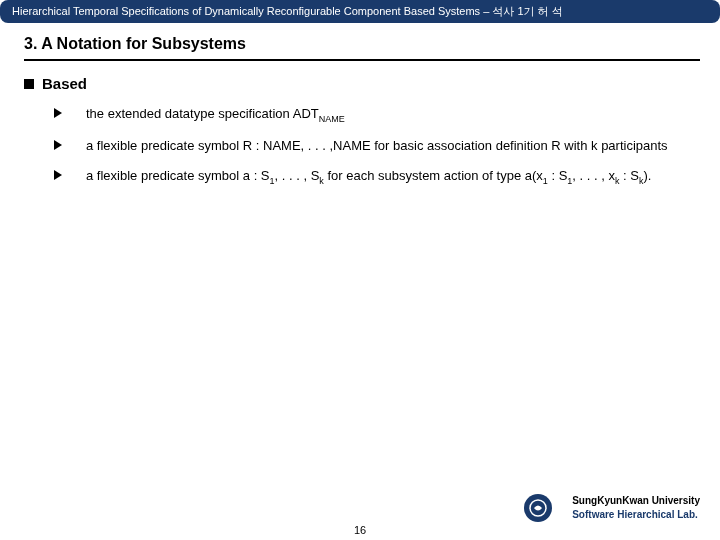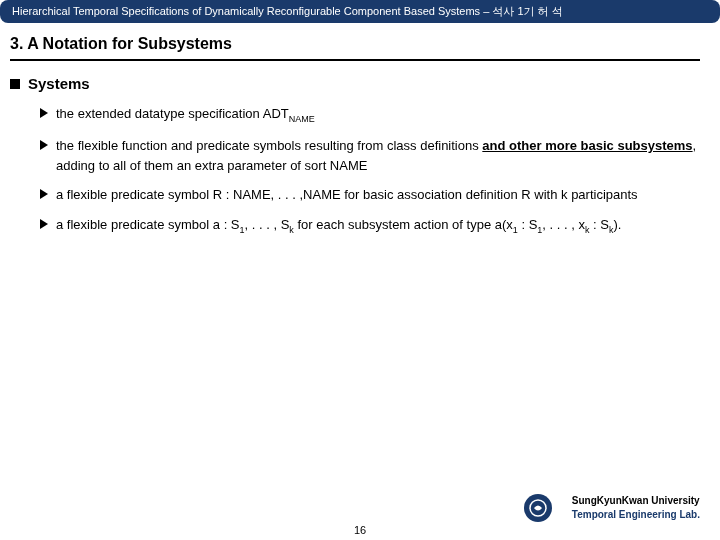--- a/index.html
+++ b/index.html
@@ -23,21 +23,21 @@
       color: #ffffff;
       font-size: 11px;
       padding: 4px 12px;
       white-space: nowrap;
       overflow: hidden;
       text-overflow: ellipsis;
       border-radius: 8px;
     }
 
     .main-content {
-      padding: 12px 20px 10px 10px;
+      padding: 12px 20px 10px 24px;
     }
 
     .section-title {
       font-size: 16px;
       font-weight: bold;
       color: #000000;
       margin-bottom: 6px;
     }
 
     .divider {
@@ -68,21 +68,21 @@
     }
 
     .bullet-list {
       margin-left: 30px;
       list-style: none;
     }
 
     .bullet-item {
       display: flex;
       align-items: flex-start;
-      gap: 8px;
+      gap: 24px;
       margin-bottom: 10px;
       line-height: 1.5;
     }
 
     .bullet-arrow {
       width: 0;
       height: 0;
       border-top: 5px solid transparent;
       border-bottom: 5px solid transparent;
       border-left: 8px solid #000000;
@@ -163,38 +163,32 @@
 <div class="header-bar">
   <span>Hierarchical Temporal Specifications of Dynamically Reconfigurable Component Based Systems – 석사 1기 허 석</span>
 </div>
 
 <div class="main-content">
   <div class="section-title">3. A Notation for Subsystems</div>
   <hr class="divider">
 
   <div class="axioms-heading">
     <span class="black-square"></span>
-    <span class="axioms-label">Systems</span>
+    <span class="axioms-label">Based</span>
   </div>
 
   <ul class="bullet-list">
 
     <li class="bullet-item">
       <span class="bullet-arrow"></span>
       <span class="bullet-text">
         the extended datatype specification ADT<sub>NAME</sub>
       </span>
     </li>
 
-    <li class="bullet-item">
-      <span class="bullet-arrow"></span>
-      <span class="bullet-text">
-        the flexible function and predicate symbols resulting from class definitions <span class="bold-underline">and other more basic subsystems</span>, adding to all of them an extra parameter of sort NAME
-      </span>
-    </li>
 
     <li class="bullet-item">
       <span class="bullet-arrow"></span>
       <span class="bullet-text">
         a flexible predicate symbol R : NAME, . . . ,NAME for basic association definition R with k participants
       </span>
     </li>
 
     <li class="bullet-item">
       <span class="bullet-arrow"></span>
@@ -210,16 +204,16 @@
   <span class="page-number">16</span>
   <div class="logo-area">
     <div class="logo-circle">
       <svg width="18" height="18" viewBox="0 0 18 18">
         <circle cx="9" cy="9" r="8" fill="none" stroke="white" stroke-width="1.5"></circle>
         <path d="M5 9 Q9 4 13 9 Q9 14 5 9Z" fill="white"></path>
       </svg>
     </div>
     <div class="logo-text">
       <div>SungKyunKwan University</div>
-      <div><span>Temporal Engineering Lab.</span></div>
+      <div><span>Software Hierarchical Lab.</span></div>
     </div>
   </div>
 </div>
 
 </body></html>

